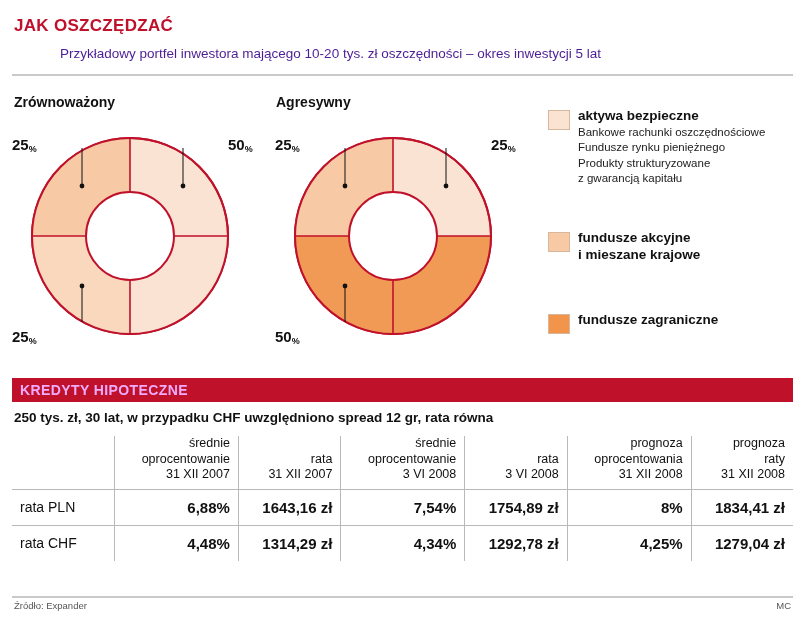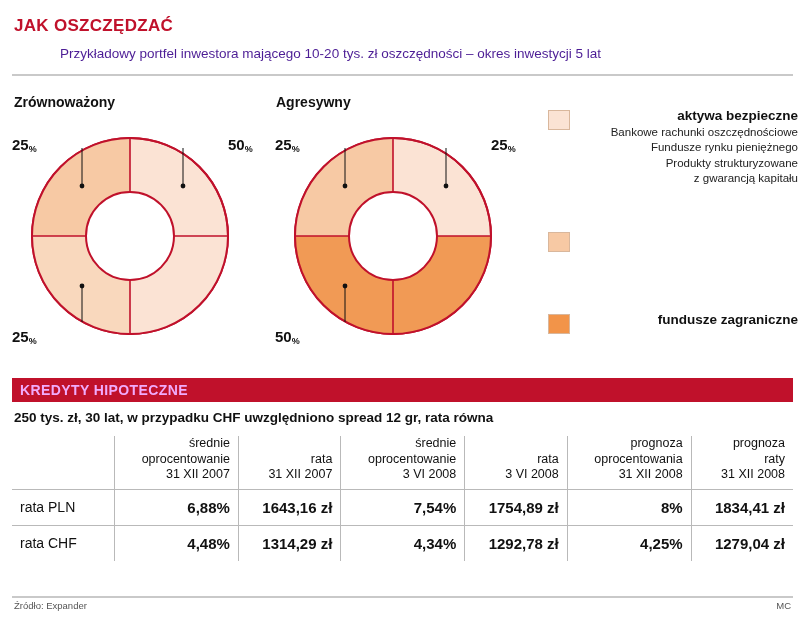--- a/index.html
+++ b/index.html
@@ -34,21 +34,21 @@
   .donut-wrap{position:absolute;}
   .donut-wrap svg{display:block;}
 
   .cbl{
     position:absolute;font-size:15px;font-weight:bold;color:#111;
     white-space:nowrap;
   }
   .cbl sub{font-size:9px;font-weight:bold;vertical-align:baseline;position:relative;top:2px;}
 
   
-  .legend{position:absolute;left:548px;top:108px;width:250px;text-align:right;}
+  .legend{position:absolute;left:548px;top:108px;width:250px;}
   .leg-item{position:relative;margin-bottom:4px;}
   .leg-swatch{
     position:absolute;left:0;top:2px;width:20px;height:18px;border:1px solid #d9b79c;
   }
   .leg-title{
     margin-left:30px;font-size:13.5px;font-weight:bold;color:#111;line-height:1.25;
   }
   .leg-sub{
     margin-left:30px;font-size:11.5px;color:#222;line-height:1.35;
   }
@@ -153,20 +153,22 @@
     <div class="leg-item" style="height:100px;">
       <div class="leg-swatch" style="background:#fbe3d4;"></div>
       <div class="leg-title">aktywa bezpieczne</div>
       <div class="leg-sub" style="white-space:pre-line;">Bankowe rachunki oszczędnościowe
 Fundusze rynku pieniężnego
 Produkty strukturyzowane
 z gwarancją kapitału</div>
     </div>
     <div class="leg-item" style="height:78px;margin-top:22px;">
       <div class="leg-swatch" style="background:#f7c9a4;"></div>
+      <div class="leg-title" style="white-space:pre-line;">fundusze akcyjne
+i mieszane krajowe</div>
     </div>
     <div class="leg-item" style="height:40px;">
       <div class="leg-swatch" style="background:#f29449;"></div>
       <div class="leg-title">fundusze zagraniczne</div>
     </div>
   </div>
 
   <div class="band">
     <span>KREDYTY HIPOTECZNE</span>
   </div>

